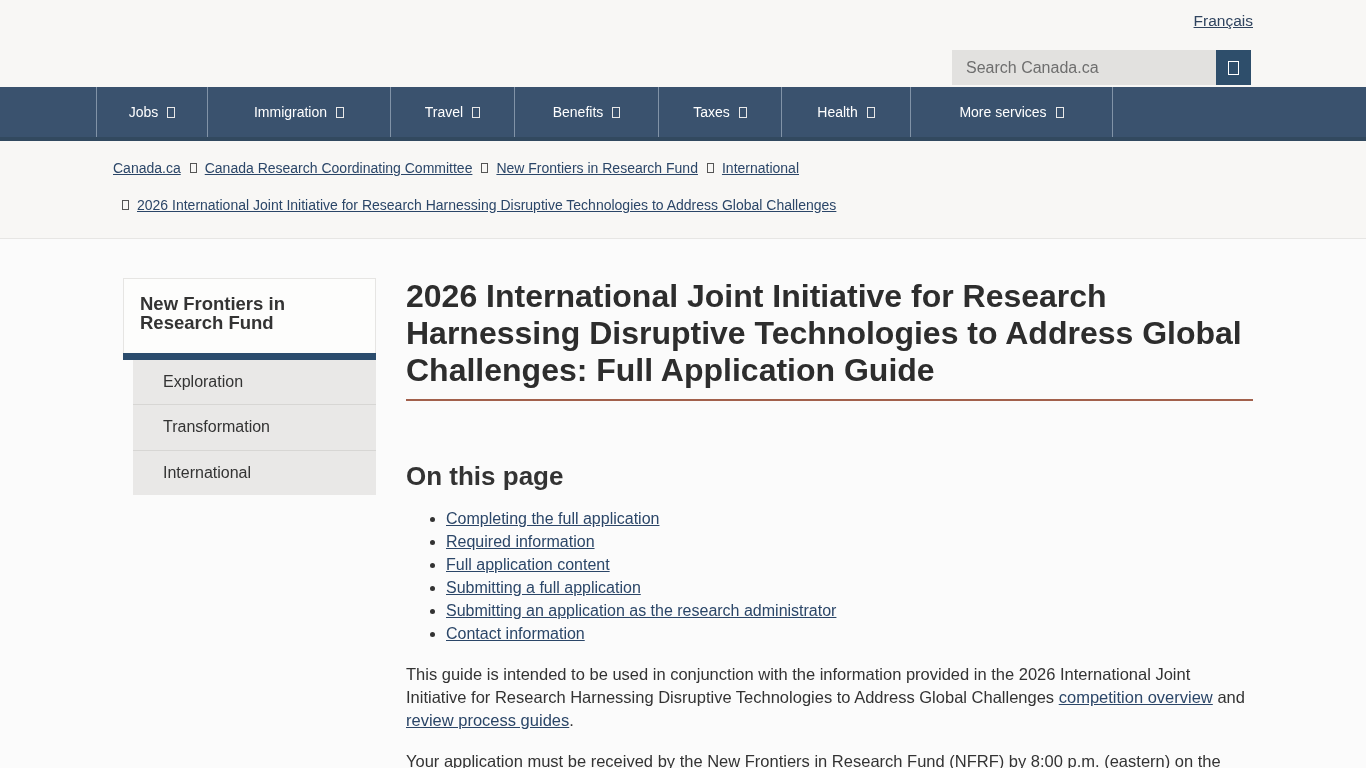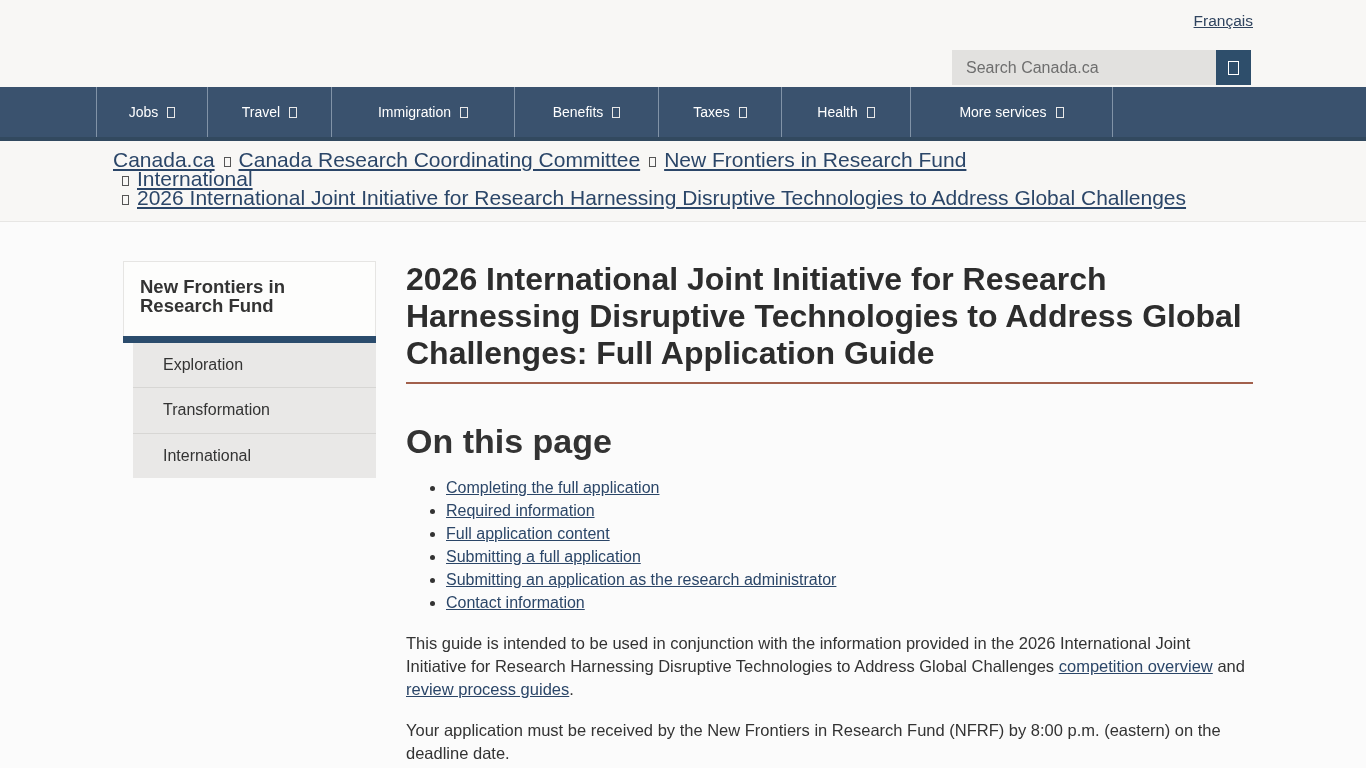--- a/index.html
+++ b/index.html
@@ -41,21 +41,21 @@
     border-left:1px solid #8193a7; color:#fff; font-size:14px; cursor:pointer;
   }
   .nav-item .glyph-box { width:8px; height:11px; margin-left:9px; color:#e9e9e9; }
 
   
   .breadcrumb-band {
     background:#f8f7f5; padding:9px 0 14px 113px;
     border-bottom:1px solid #e7e6e4;
     box-shadow:0 2px 3px rgba(0,0,0,0.05);
   }
-  .breadcrumb { width:860px; font-size:21px; line-height:19px; }
+  .breadcrumb { width:860px; font-size:14px; line-height:37px; }
   .crumb { color:#2b4668; text-decoration:underline; cursor:pointer; }
   .crumb-pair { display:inline-block; white-space:nowrap; }
   .crumb-sep { width:7px; height:10px; margin:0 8px 0 9px; color:#555; vertical-align:baseline; }
 
   
   .main-area { display:flex; padding-top:39px; background:#fbfbfb; align-items:flex-start; }
 
   
   .sidebar { width:253px; margin-left:123px; flex:none; }
   .sidebar-header {
@@ -70,21 +70,21 @@
     font-size:16px; line-height:22.5px; color:#333; cursor:pointer;
   }
   .sidebar-item:last-child { border-bottom:none; }
 
   
   .content { width:847px; margin-left:30px; }
   .page-title {
     font-size:32px; line-height:37px; font-weight:bold; color:#2d2d2d;
     padding:0 0 10px 0; border-bottom:2px solid #a2604c;
   }
-  .section-heading { margin-top:38px; font-size:34px; font-weight:bold; color:#333; }
+  .section-heading { margin-top:60px; font-size:26px; font-weight:bold; color:#333; }
   .toc-list { margin:15px 0 0 40px; }
   .toc-list li { font-size:16px; line-height:23px; color:#333; }
   .content a, .body-link {
     color:#2b4668; text-decoration:underline; cursor:pointer;
   }
   .body-paragraph { margin-top:18px; font-size:16.5px; line-height:23px; color:#333; }
 </style>
 </head>
 <body>
 
@@ -99,26 +99,26 @@
       </button>
     </div>
   </div>
 
   <div class="nav-band">
     <div class="nav-spacer-left"></div>
     <div class="nav-item" style="width:111px">
       <span>Jobs</span>
       <span class="glyph-box"></span>
     </div>
+    <div class="nav-item" style="width:183px">
+      <span>Immigration</span>
+      <span class="glyph-box"></span>
+    </div>
     <div class="nav-item" style="width:124px">
       <span>Travel</span>
-      <span class="glyph-box"></span>
-    </div>
-    <div class="nav-item" style="width:183px">
-      <span>Immigration</span>
       <span class="glyph-box"></span>
     </div>
     <div class="nav-item" style="width:144px">
       <span>Benefits</span>
       <span class="glyph-box"></span>
     </div>
     <div class="nav-item" style="width:123px">
       <span>Taxes</span>
       <span class="glyph-box"></span>
     </div>

